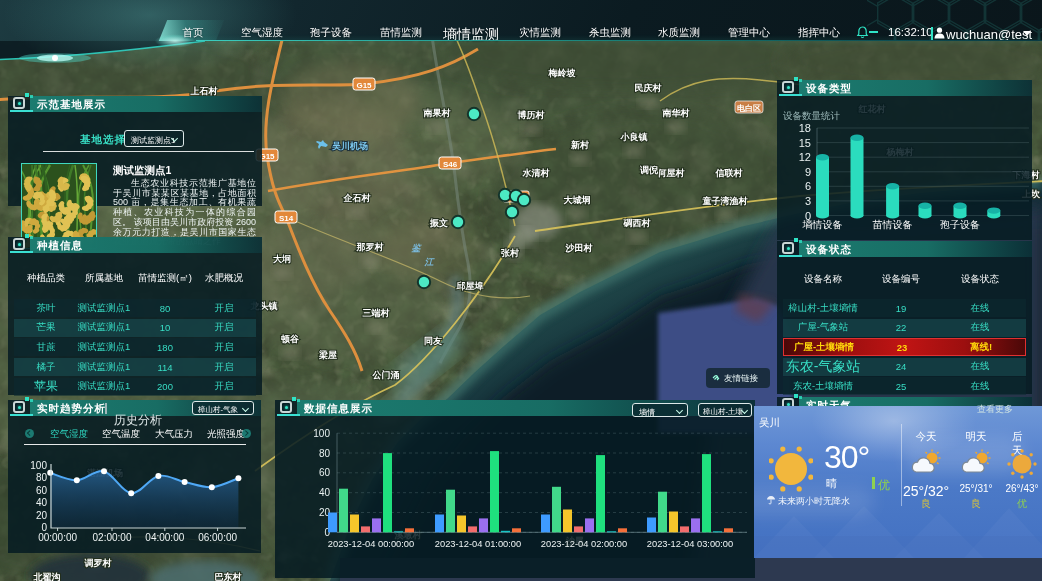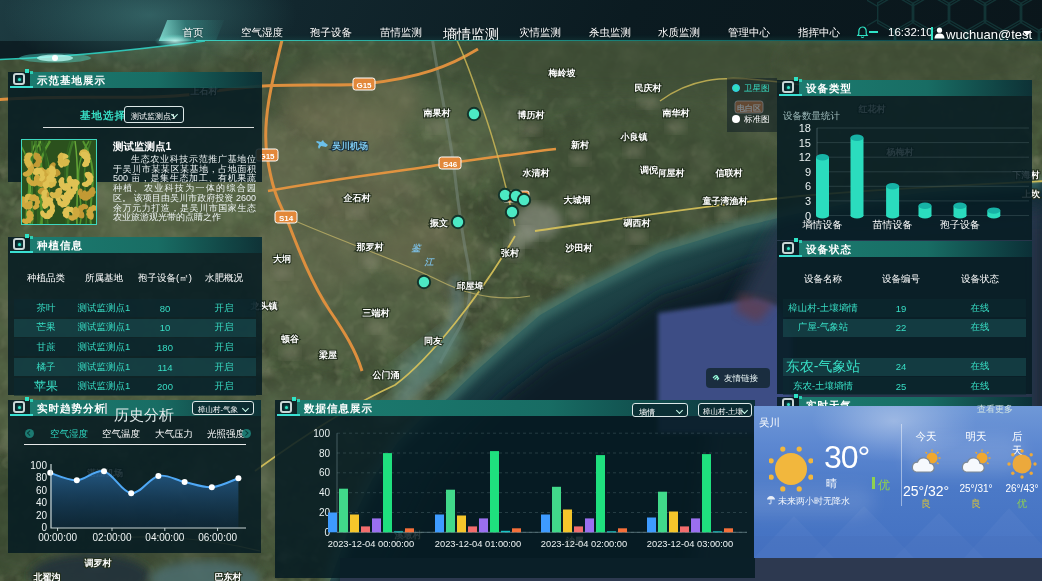--- a/index.html
+++ b/index.html
@@ -236,21 +236,21 @@
       <div class="abs" style="left:1023px;top:31px;width:0;height:0;border-left:4px solid transparent;border-right:4px solid transparent;border-top:5px solid #fff"></div>
       <div class="abs" style="left:196px;top:39.5px;width:846px;height:1.5px;background:linear-gradient(90deg,#3ccfc0 0%,#28a89c 25%,#17776f 55%,#0d4a50 85%,#093a42 100%);box-shadow:0 0 5px rgba(50,200,185,0.5)"></div>
     </div>
     <svg class="abs" style="left:0;top:41px;z-index:39" width="210" height="22" viewBox="0 0 210 22">
 <path d="M0,0 L0,18.5 Q85,15.5 205,0 Z" fill="#0c1e24" opacity="0.98"></path>
 <path d="M0,18.5 Q85,15.5 205,0" fill="none" stroke="#2ad4c4" stroke-width="1.6" opacity="0.9"></path>
 <ellipse cx="55" cy="17" rx="36" ry="4.8" fill="rgba(80,230,215,0.4)"></ellipse>
 <ellipse cx="55" cy="17" rx="18" ry="3.5" fill="rgba(190,255,248,0.75)"></ellipse>
 <circle cx="55" cy="17" r="3" fill="#fff"></circle>
 </svg>
-<div class="panel" style="left:8px;top:72px;width:254px;height:110px">
+<div class="panel" style="left:8px;top:96px;width:254px;height:110px">
       <div class="hbar"></div>
       <div class="hico">
         <i></i>
       </div>
       <div class="hd1"></div>
       <div class="hd2"></div>
       <div class="hul"></div>
       <div class="htit">示范基地展示</div>
       <div class="abs tealtxt" style="left:72px;top:37px;font-size:10.5px;font-weight:bold;letter-spacing:1px">基地选择</div>
       <div class="ddl" style="left:116px;top:34px;width:60px;height:17px">
@@ -537,21 +537,21 @@
       <div class="hbar"></div>
       <div class="hico">
         <i></i>
       </div>
       <div class="hd1"></div>
       <div class="hd2"></div>
       <div class="hul"></div>
       <div class="htit">种植信息</div>
       <div class="cell" style="left:38px;top:35px;font-size:9.5px;color:#fff;font-weight:500">种植品类</div>
       <div class="cell" style="left:96px;top:35px;font-size:9.5px;color:#fff;font-weight:500">所属基地</div>
-      <div class="cell" style="left:157px;top:35px;font-size:9.5px;color:#fff;font-weight:500">孢子设备(㎡)</div>
+      <div class="cell" style="left:157px;top:35px;font-size:9.5px;color:#fff;font-weight:500">苗情监测(㎡)</div>
       <div class="cell" style="left:216px;top:35px;font-size:9.5px;color:#fff;font-weight:500">水肥概况</div>
       <div class="row" style="top:62.0px;background:rgba(13,42,49,0.55)">
         <div class="cell tealtxt" style="left:32px;font-size:9.5px">茶叶</div>
         <div class="cell tealtxt" style="left:90px;font-size:9.5px">测试监测点1</div>
         <div class="cell tealtxt" style="left:151px;font-size:9.5px">80</div>
         <div class="cell tealtxt" style="left:210px;font-size:9.5px">开启</div>
       </div>
       <div class="row" style="top:81.7px;background:rgba(24,76,80,0.65)">
         <div class="cell tealtxt" style="left:32px;font-size:9.5px">芒果</div>
         <div class="cell tealtxt" style="left:90px;font-size:9.5px">测试监测点1</div>
@@ -580,21 +580,21 @@
 <div class="panel" style="left:8px;top:400px;width:253px;height:153px">
       <div class="hbar"></div>
       <div class="hico">
         <i></i>
       </div>
       <div class="hd1"></div>
       <div class="hd2"></div>
       <div class="hul"></div>
       <div class="htit">实时趋势分析</div>
       <div class="abs" style="left:97px;top:3px;width:1.5px;height:11px;background:#9fb8ba"></div>
-      <div class="abs" style="left:106px;top:6px;font-size:15px;color:#dfe9e9;font-weight:500">历史分析</div>
+      <div class="abs" style="left:106px;top:12px;font-size:12px;color:#dfe9e9;font-weight:500">历史分析</div>
       <div class="ddl" style="left:184px;top:1px;width:62px;height:14px;background:rgba(10,40,46,0.8)">
         <span style="position:absolute;left:5px;top:3px;font-size:7.5px">樟山村-气象</span>
         <span class="chev" style="right:5px;top:3.5px"></span>
       </div>
       <div class="abs" style="left:17px;top:29px;width:9px;height:9px;border-radius:50%;background:#1c7a72">
         <div style="position:absolute;left:3.4px;top:2.2px;width:3.5px;height:3.5px;border-left:1.3px solid #0a3a38;border-bottom:1.3px solid #0a3a38;transform:rotate(45deg)"></div>
       </div>
       <div class="abs" style="left:61px;top:28px;transform:translateX(-50%);font-size:9.5px;color:#2fd9c4;font-weight:500;white-space:nowrap">空气湿度</div>
       <div class="abs" style="left:113px;top:28px;transform:translateX(-50%);font-size:9.5px;color:#fff;font-weight:500;white-space:nowrap">空气温度</div>
       <div class="abs" style="left:166px;top:28px;transform:translateX(-50%);font-size:9.5px;color:#fff;font-weight:500;white-space:nowrap">大气压力</div>
@@ -700,20 +700,25 @@
       <div class="cell" style="left:203px;top:32px;font-size:9.5px;color:#fff;font-weight:500">设备状态</div>
       <div class="row" style="top:58.0px;background:rgba(13,42,49,0.55)">
         <div class="cell" style="left:40px;font-size:9.5px;color:#38dfc6;font-weight:normal">樟山村-土壤墒情</div>
         <div class="cell" style="left:118px;font-size:9.5px;color:#38dfc6;font-weight:normal">19</div>
         <div class="cell" style="left:197px;font-size:9.5px;color:#38dfc6;font-weight:normal">在线</div>
       </div>
       <div class="row" style="top:77.6px;background:rgba(24,76,80,0.65)">
         <div class="cell" style="left:40px;font-size:9.5px;color:#38dfc6;font-weight:normal">广屋-气象站</div>
         <div class="cell" style="left:118px;font-size:9.5px;color:#38dfc6;font-weight:normal">22</div>
         <div class="cell" style="left:197px;font-size:9.5px;color:#38dfc6;font-weight:normal">在线</div>
+      </div>
+      <div class="row" style="top:97.2px;background:linear-gradient(90deg,#4a0808 0%,#9c0f0f 25%,#c01414 50%,#9c0f0f 75%,#4a0808 100%);border:1px solid #e03030">
+        <div class="cell" style="left:40px;font-size:9.5px;color:#ffd80a;font-weight:bold">广屋-土壤墒情</div>
+        <div class="cell" style="left:118px;font-size:9.5px;color:#ffd80a;font-weight:bold">23</div>
+        <div class="cell" style="left:197px;font-size:9.5px;color:#ffd80a;font-weight:bold">离线!</div>
       </div>
       <div class="row" style="top:116.8px;background:rgba(24,76,80,0.65)">
         <div class="cell" style="left:40px;font-size:14px;color:#38dfc6;font-weight:normal">东农-气象站</div>
         <div class="cell" style="left:118px;font-size:9.5px;color:#38dfc6;font-weight:normal">24</div>
         <div class="cell" style="left:197px;font-size:9.5px;color:#38dfc6;font-weight:normal">在线</div>
       </div>
       <div class="row" style="top:136.4px;background:rgba(13,42,49,0.55)">
         <div class="cell" style="left:40px;font-size:9.5px;color:#38dfc6;font-weight:normal">东农-土壤墒情</div>
         <div class="cell" style="left:118px;font-size:9.5px;color:#38dfc6;font-weight:normal">25</div>
         <div class="cell" style="left:197px;font-size:9.5px;color:#38dfc6;font-weight:normal">在线</div>
@@ -871,24 +876,18 @@
         <circle cx="28.0" cy="15.0" r="1.7" fill="#eca93c"></circle>
         <circle cx="24.2" cy="24.2" r="1.7" fill="#eca93c"></circle>
         <circle cx="15.0" cy="28.0" r="1.7" fill="#eca93c"></circle>
         <circle cx="5.8" cy="24.2" r="1.7" fill="#eca93c"></circle>
         <circle cx="2.0" cy="15.0" r="1.7" fill="#eca93c"></circle>
         <circle cx="5.8" cy="5.8" r="1.7" fill="#eca93c"></circle>
         <circle cx="15.0" cy="2.0" r="1.7" fill="#eca93c"></circle>
         <circle cx="24.2" cy="5.8" r="1.7" fill="#eca93c"></circle>
       </svg>
     </div>
-<div class="abs" style="left:727px;top:78px;width:50px;height:54px;background:rgba(14,30,36,0.55);z-index:5">
-      <div class="abs" style="left:5px;top:6px;width:8px;height:8px;border-radius:50%;border:1.5px solid #35c8e8;background:#2fe0c0;box-sizing:border-box"></div>
-      <div class="abs tealtxt" style="left:17px;top:5px;font-size:8.5px">卫星图</div>
-      <div class="abs" style="left:5px;top:37px;width:8px;height:8px;border-radius:50%;background:#fff"></div>
-      <div class="abs" style="left:17px;top:36px;font-size:8.5px;color:#fff">标准图</div>
-    </div>
 <div class="abs" style="left:706px;top:368px;width:64px;height:20px;background:rgba(15,35,40,0.75);border-radius:4px;z-index:5">
 <svg class="abs" style="left:4px;top:4px" width="12" height="12" viewBox="0 0 12 12">
         <path d="M4.5,7.5 L7.5,4.5 M3,6 L5,4 a1.8,1.8 0 0 1 2.5,2.5 M7,8 L9,6" stroke="#9fd" stroke-width="1.1" fill="none"></path>
       </svg>
 <span style="position:absolute;left:18px;top:5px;font-size:8.5px;color:#e8f4f4">友情链接</span>
     </div>
 </div>
 </body></html>

